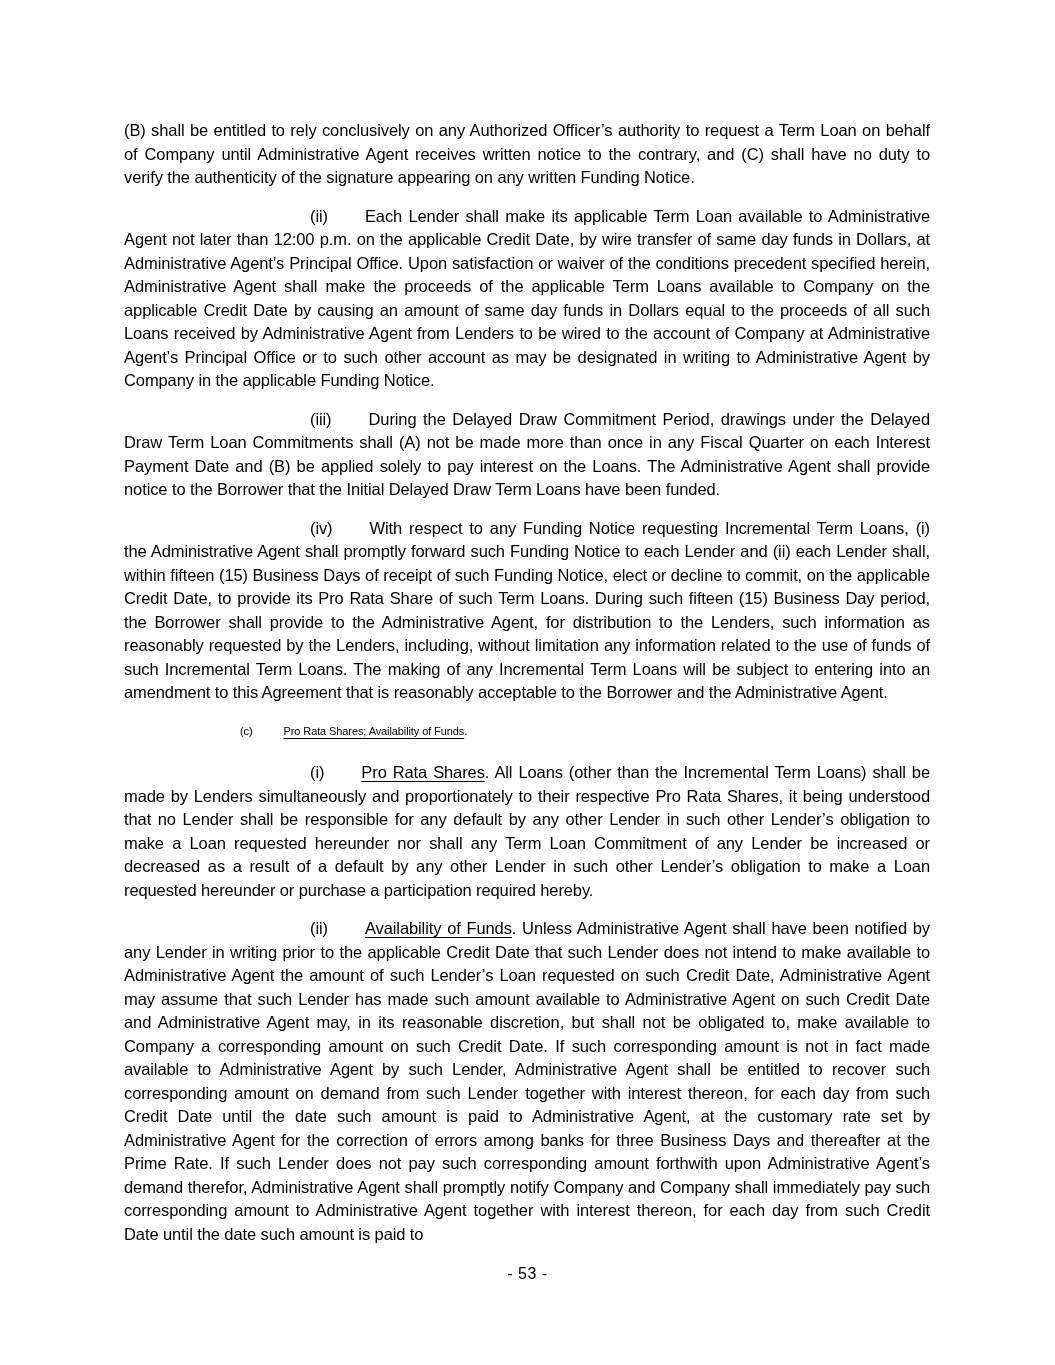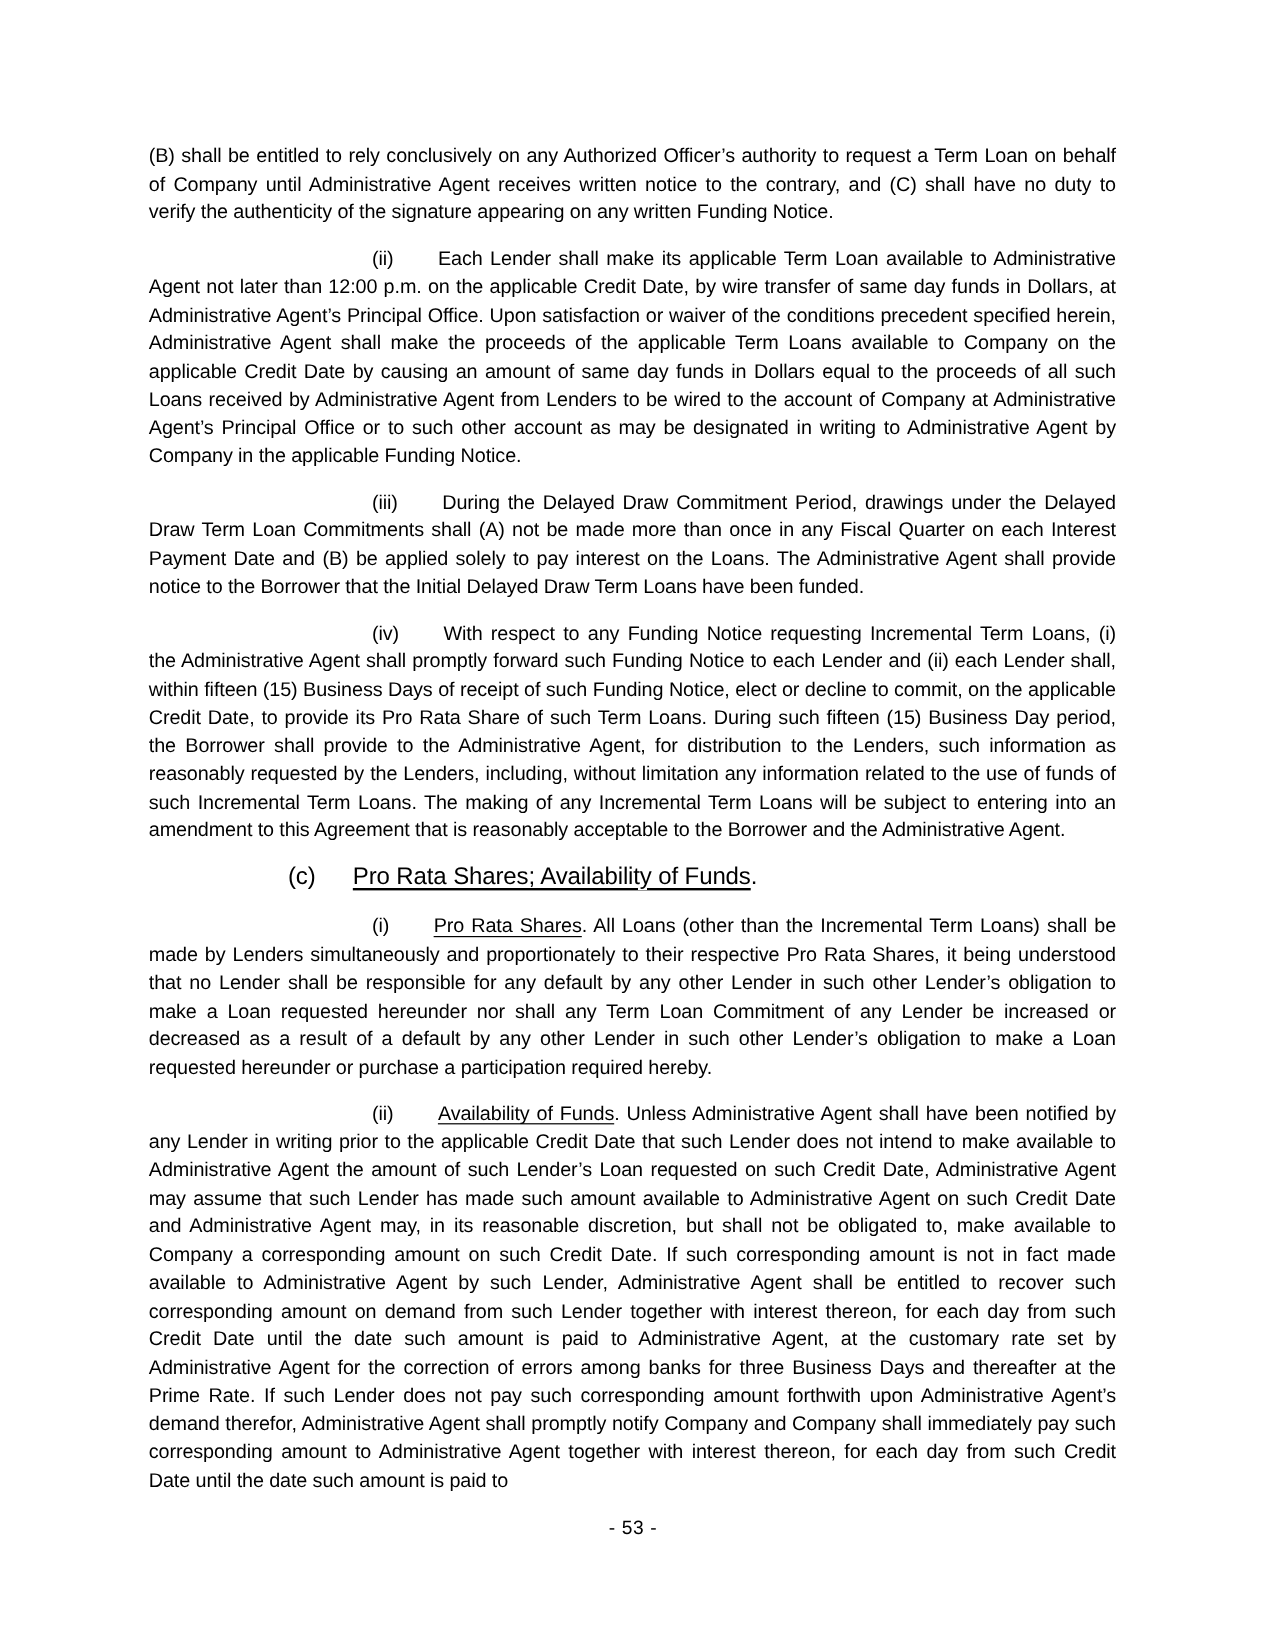--- a/index.html
+++ b/index.html
@@ -28,21 +28,21 @@
     line-height: 23.5px;
     text-align: justify;
     text-indent: 186px;
     letter-spacing: -0.1px;
   }
   .para.no-indent {
     text-indent: 0;
   }
   .heading {
     margin: 0 0 18px 0;
-    font-size: 20px;
+    font-size: 11px;
     line-height: 23.5px;
     text-indent: 116px;
     text-align: left;
     letter-spacing: -0.1px;
   }
   .tab {
     display: inline-block;
     width: 37px;
   }
   .tab-h {

